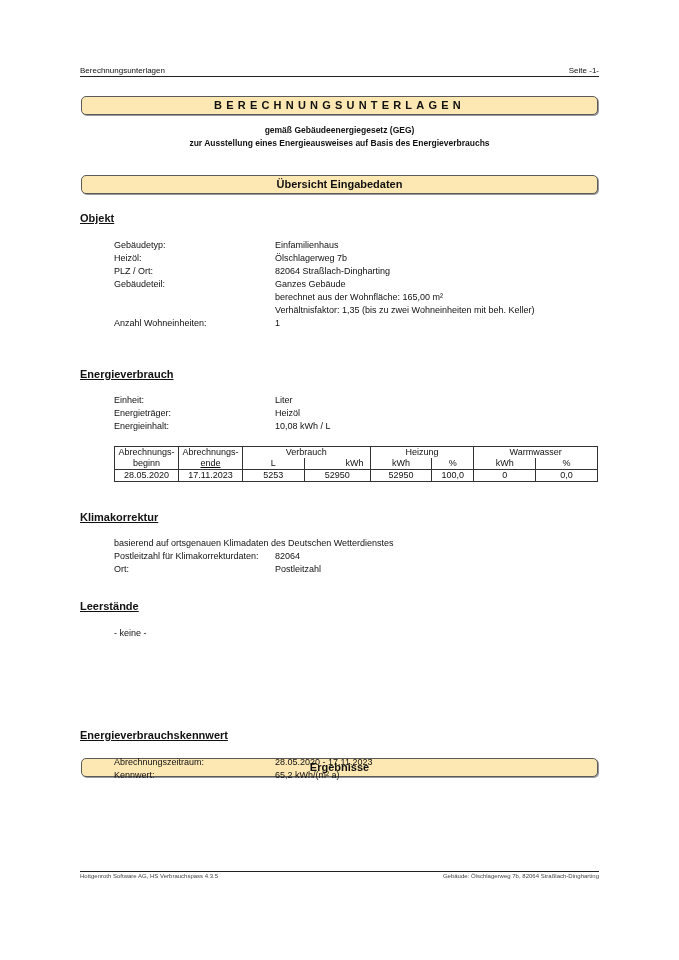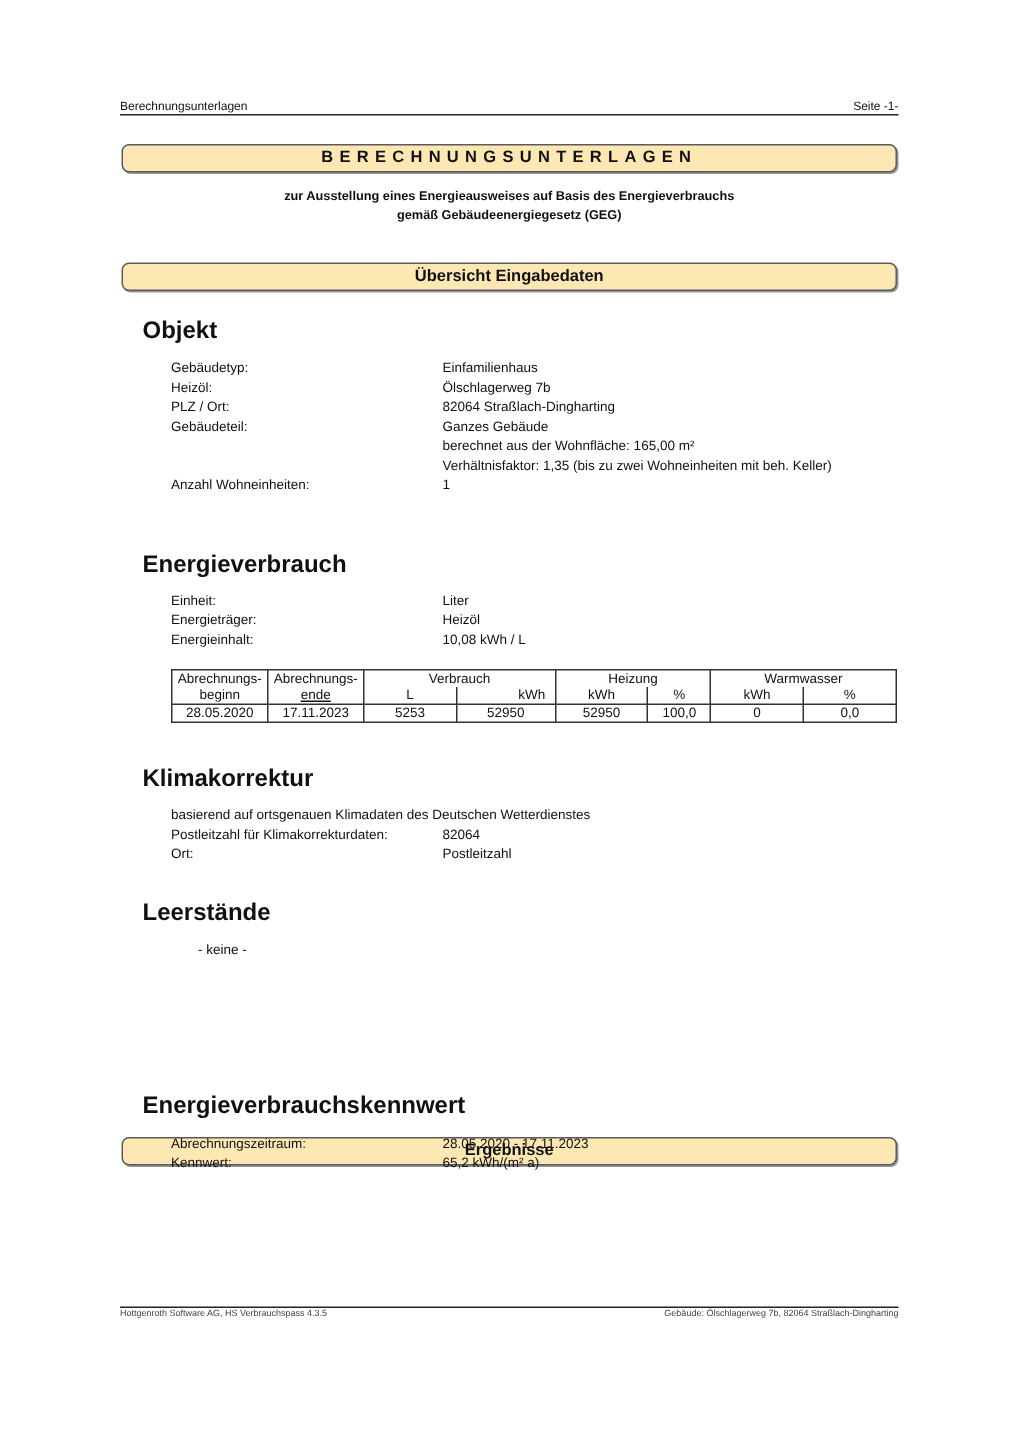--- a/index.html
+++ b/index.html
@@ -17,57 +17,57 @@
       background: #fde8b3; border: 1px solid #5a5a5a; border-radius: 5px;
       box-shadow: 1px 1px 0 #9a9a9a;
       font-size: 11px; font-weight: bold; text-align: center; line-height: 17px;
     }
     .banner.title { top: 96px; letter-spacing: 4.2px; }
     .subtitle {
       position: absolute; left: 81px; width: 517px; top: 124px;
       text-align: center; font-size: 8.5px; font-weight: bold; line-height: 13px;
     }
     .section-heading {
-      position: absolute; left: 95px; font-size: 16px; font-weight: bold;
+      position: absolute; left: 80px; font-size: 11px; font-weight: bold; text-decoration: underline;
     }
     .kv {
       position: absolute; left: 114px; font-size: 9px; line-height: 13px;
     }
-    .kv .row { display: flex; gap: 20px; }
+    .kv .row { display: flex; }
     .kv .k { width: 161px; }
     .kv .v { white-space: nowrap; text-align: right; }
     table.consumption {
       position: absolute; left: 114px; top: 446px; width: 484px;
       border-collapse: collapse; font-size: 9px;
     }
     table.consumption td {
       border: 1px solid #333; text-align: center; padding: 0 2px; height: 11px;
       line-height: 11px;
     }
     table.consumption tr.sub td.right { text-align: right; padding-right: 6px; }
-    .plain { position: absolute; left: 132px; font-size: 9px; text-align: right; }
+    .plain { position: absolute; left: 114px; font-size: 9px; text-align: right; }
     .page-footer {
       position: absolute; left: 80px; top: 871px; width: 519px;
       border-top: 1px solid #222; font-size: 6px; color: #444; padding-top: 1px;
       display: flex; justify-content: space-between;
     }
   </style>
 </head>
 <body>
 
 <div class="page-header">
   <span>Berechnungsunterlagen</span>
   <span>Seite -1-</span>
 </div>
 
 <div class="banner title">BERECHNUNGSUNTERLAGEN</div>
 
 <div class="subtitle">
+  <div>gemäß Gebäudeenergiegesetz (GEG)</div>
   <div>zur Ausstellung eines Energieausweises auf Basis des Energieverbrauchs</div>
-  <div>gemäß Gebäudeenergiegesetz (GEG)</div>
 </div>
 
 <div class="banner" style="top:175px;">Übersicht Eingabedaten</div>
 
 <div class="section-heading" style="top:212px;">Objekt</div>
 <div class="kv" style="top:239px;">
   <div class="row">
       <span class="k">Gebäudetyp:</span>
       <span class="v">Einfamilienhaus</span>
     </div>

